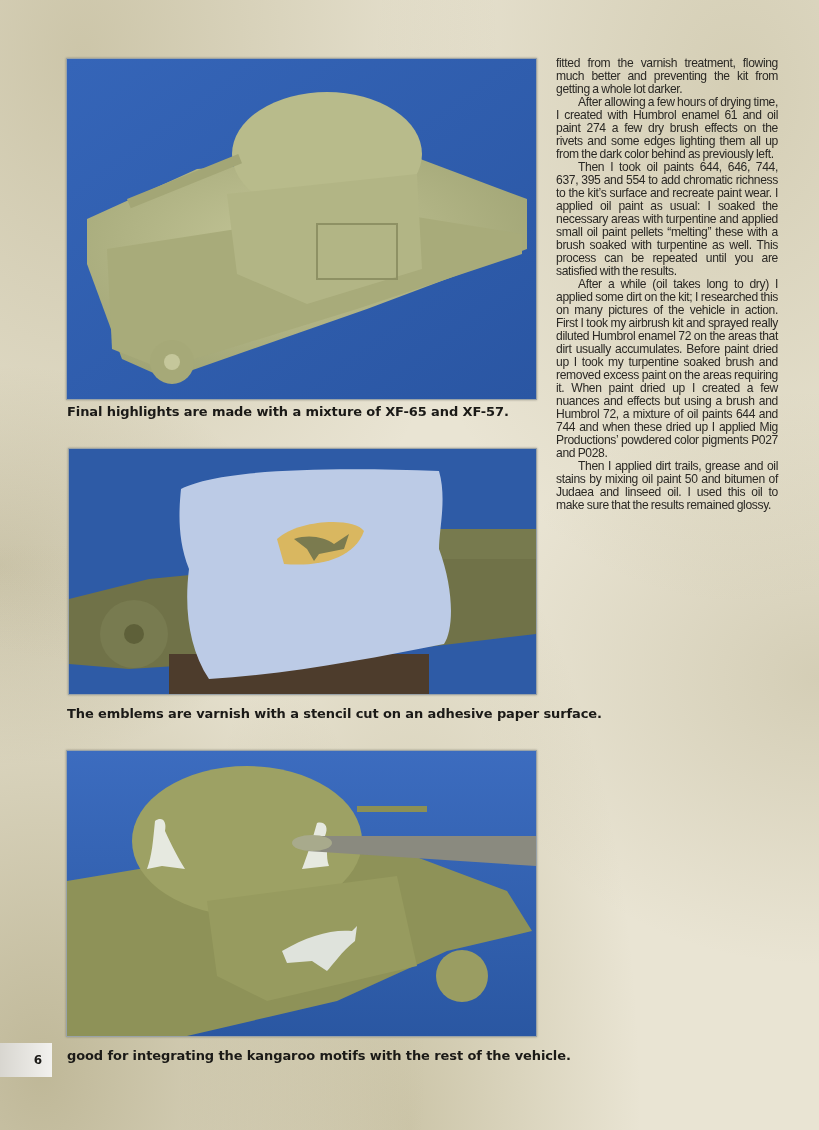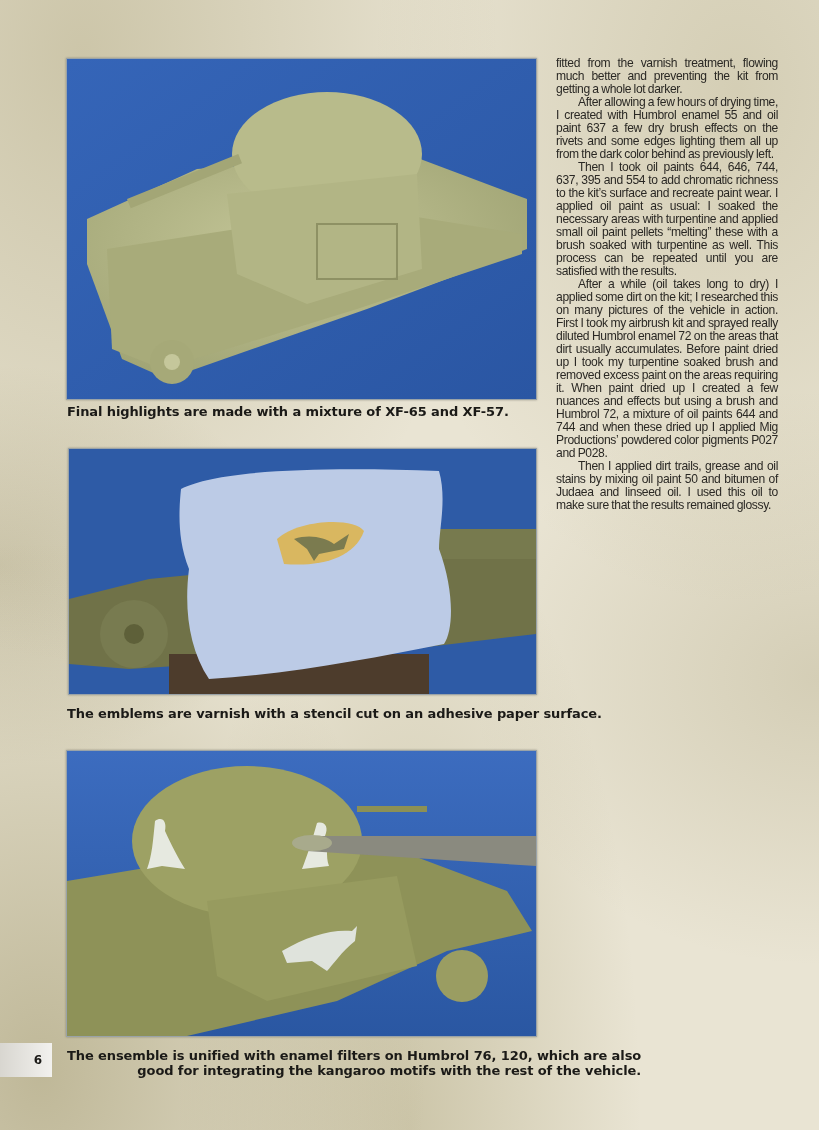--- a/index.html
+++ b/index.html
@@ -97,27 +97,26 @@
     <rect x="290" y="55" width="70" height="6" fill="#8c9055"></rect>
     <path d="M88,70 C95,65 100,70 98,80 C105,95 110,105 118,118 L95,115 L80,118 C85,105 86,90 88,70 Z" fill="#e6e9e0"></path>
     <path d="M250,72 C258,70 262,76 258,85 C262,95 258,105 262,115 L235,118 C240,105 245,90 250,72 Z" fill="#e6e9e0"></path>
     <path d="M215,200 C240,185 265,178 285,180 L290,175 L288,190 C275,200 265,215 260,220 L245,210 L220,212 Z" fill="#dfe3dc"></path>
     <polygon points="240,85 469,85 469,115 240,100" fill="#8a8a7f"></polygon>
     <ellipse cx="245" cy="92" rx="20" ry="8" fill="#a8aa8c"></ellipse>
     <circle cx="395" cy="225" r="26" fill="#9a9d62"></circle>
   </svg>
 </div>
 <div class="caption" style="top:1048px;">
-  <div>The ensemble is unified with enamel filters on Humbrol 76, 120, which are also</div>
   <div>good for integrating the kangaroo motifs with the rest of the vehicle.</div>
 </div>
 
 <div class="pagenum">
   <span>6</span>
 </div>
 
 <div class="column">
   <p class="first">fitted from the varnish treatment, flowing much better and preventing the kit from getting a whole lot darker.</p>
-  <p>After allowing a few hours of drying time, I created with Humbrol enamel 55 and oil paint 637 a few dry brush effects on the rivets and some edges lighting them all up from the dark color behind as previously left.</p>
+  <p>After allowing a few hours of drying time, I created with Humbrol enamel 61 and oil paint 274 a few dry brush effects on the rivets and some edges lighting them all up from the dark color behind as previously left.</p>
   <p>Then I took oil paints 644, 646, 744, 637, 395 and 554 to add chromatic richness to the kit’s surface and recreate paint wear. I applied oil paint as usual: I soaked the necessary areas with turpentine and applied small oil paint pellets “melting” these with a brush soaked with turpentine as well. This process can be repeated until you are satisfied with the results.</p>
   <p>After a while (oil takes long to dry) I applied some dirt on the kit; I researched this on many pictures of the vehicle in action. First I took my airbrush kit and sprayed really diluted Humbrol enamel 72 on the areas that dirt usually accumulates. Before paint dried up I took my turpentine soaked brush and removed excess paint on the areas requiring it. When paint dried up I created a few nuances and effects but using a brush and Humbrol 72, a mixture of oil paints 644 and 744 and when these dried up I applied Mig Productions’ powdered color pigments P027 and P028.</p>
   <p>Then I applied dirt trails, grease and oil stains by mixing oil paint 50 and bitumen of Judaea and linseed oil. I used this oil to make sure that the results remained glossy.</p>
 </div>
 
 </body></html>

